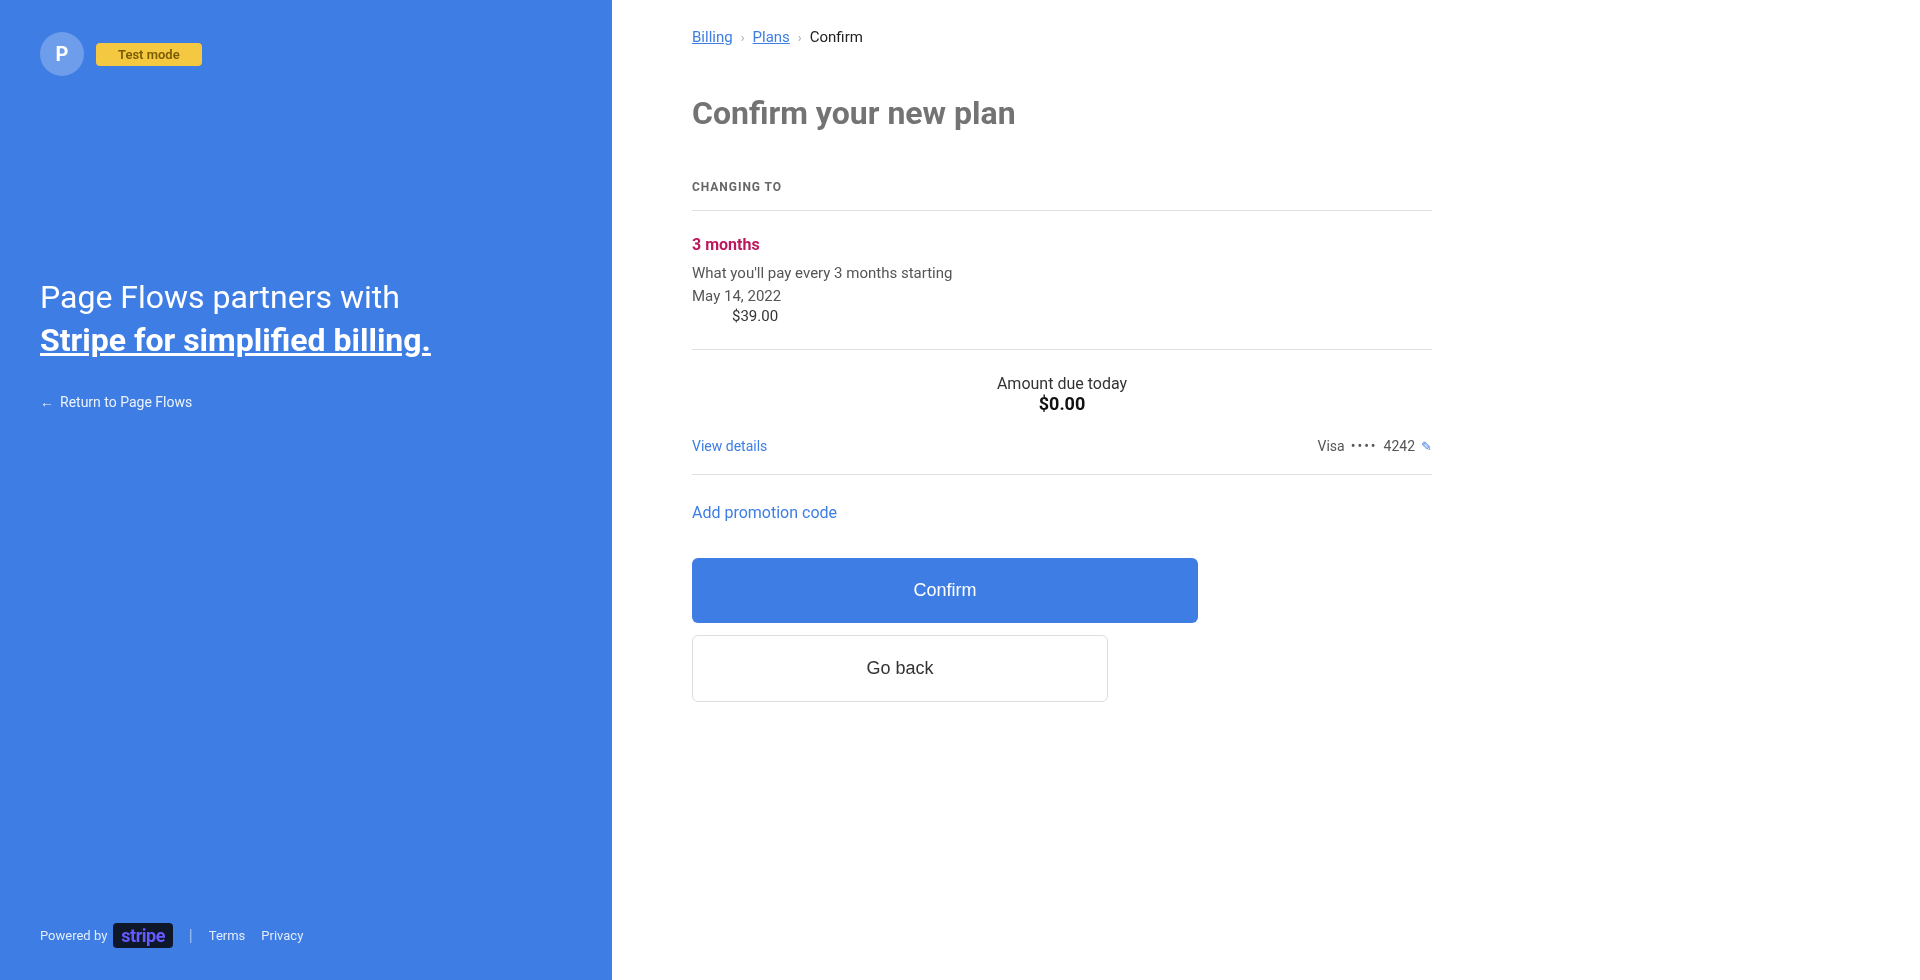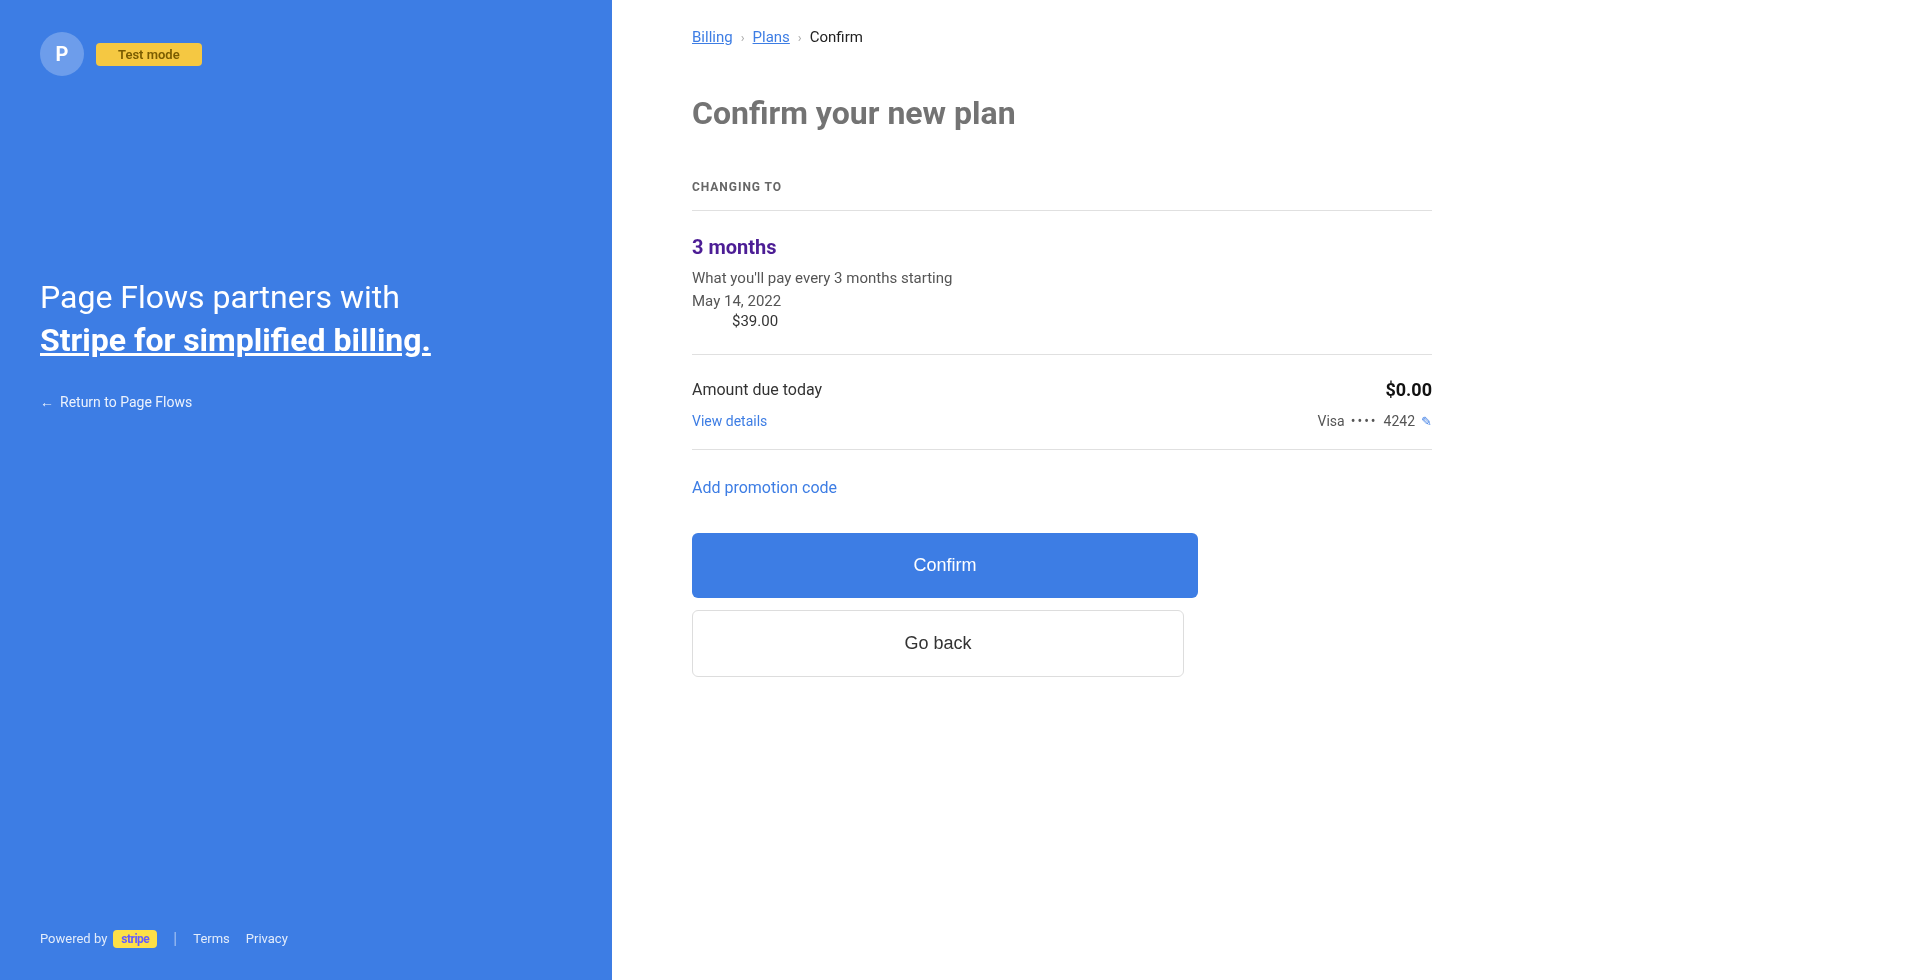--- a/index.html
+++ b/index.html
@@ -76,23 +76,23 @@
       gap: 16px;
       color: rgba(255,255,255,0.85);
       font-size: 13px;
     }
     .stripe-logo {
       display: flex;
       align-items: center;
       gap: 6px;
     }
     .stripe-wordmark {
-      background: #fde047;
+      background: #0f172a;
       color: #635bff;
-      font-size: 12px;
+      font-size: 18px;
       font-weight: 700;
       padding: 2px 8px;
       border-radius: 4px;
       letter-spacing: -0.5px;
     }
     .footer-divider {
       color: rgba(255,255,255,0.5);
       font-size: 16px;
     }
     .footer-link {
@@ -157,23 +157,23 @@
       text-transform: uppercase;
       margin-bottom: 16px;
     }
     .divider {
       border: none;
       border-top: 1px solid #e0e0e0;
       margin: 0 0 24px 0;
     }
 
     .plan-name {
-      font-size: 20px;
-      font-weight: 700;
-      color: #4c1d95;
+      font-size: 16px;
+      font-weight: 700;
+      color: #be185d;
       margin-bottom: 8px;
     }
     .plan-row {
       display: flex;
       justify-content: space-between;
       align-items: flex-start;
       padding-bottom: 24px;
       flex-direction: column;
     }
     .plan-description {
@@ -190,21 +190,22 @@
 
     
     .amount-section {
       padding: 24px 0 20px 0;
       border-top: 1px solid #e0e0e0;
     }
     .amount-row {
       display: flex;
       justify-content: space-between;
       align-items: center;
-      margin-bottom: 13px;
+      margin-bottom: 24px;
+      flex-direction: column;
     }
     .amount-label {
       font-size: 16px;
       color: #333;
     }
     .amount-value {
       font-size: 18px;
       font-weight: 700;
       color: #111;
     }
@@ -258,21 +259,21 @@
       border-radius: 6px;
       padding: 22px 0;
       font-size: 18px;
       font-weight: 500;
       cursor: pointer;
       margin-top: 24px;
       display: block;
     }
 
     .btn-goback {
-      width: 492px;
+      width: 416px;
       background: #fff;
       color: #333;
       border: 1px solid #ddd;
       border-radius: 6px;
       padding: 22px 0;
       font-size: 18px;
       font-weight: 400;
       cursor: pointer;
       margin-top: 12px;
       display: block;

